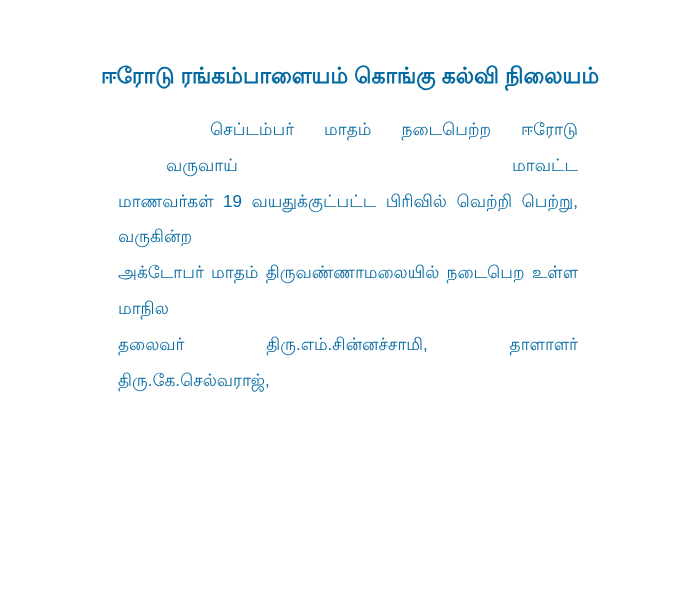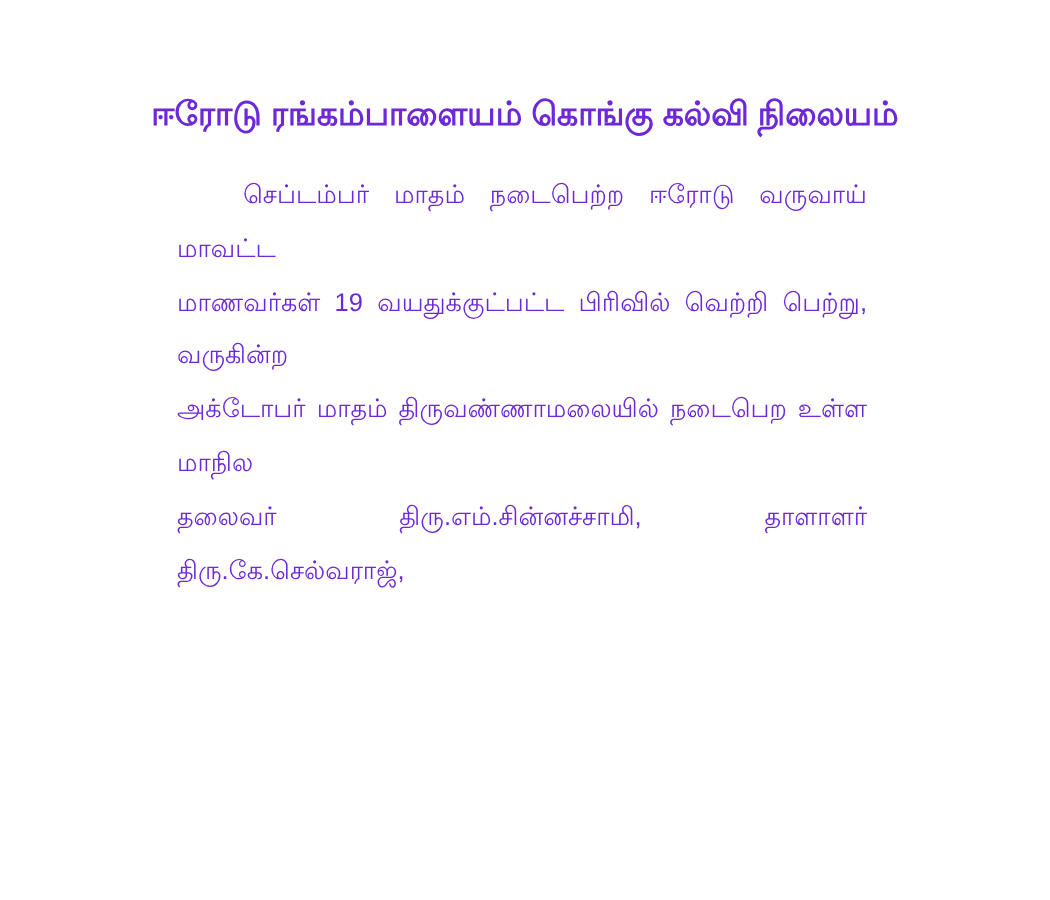--- a/index.html
+++ b/index.html
@@ -4,21 +4,21 @@
 <style>
   html, body {
     margin: 0;
     padding: 0;
   }
   .page {
     position: relative;
     width: 700px;
     height: 508px;
     background: #ffffff;
-    color: #6d28d9;
+    color: #0369a1;
     font-family: "Liberation Sans", sans-serif;
     overflow: hidden;
   }
   .headline {
     position: absolute;
     top: 5px;
     left: 0;
     width: 700px;
     text-align: center;
     font-weight: bold;
@@ -34,20 +34,21 @@
     width: 460px;
     font-size: 17px;
     line-height: 35.8px;
   }
   .body-line {
     text-align: justify;
     text-align-last: justify;
   }
   .body-line.first {
     text-indent: 44px;
+    margin-left: 48px;
   }
 </style>
 </head>
 <body>
 
 <div class="page">
 
   <div class="headline">
     <div class="headline-line">ஈரோடு ரங்கம்பாளையம் கொங்கு கல்வி நிலையம்</div>
   </div>

